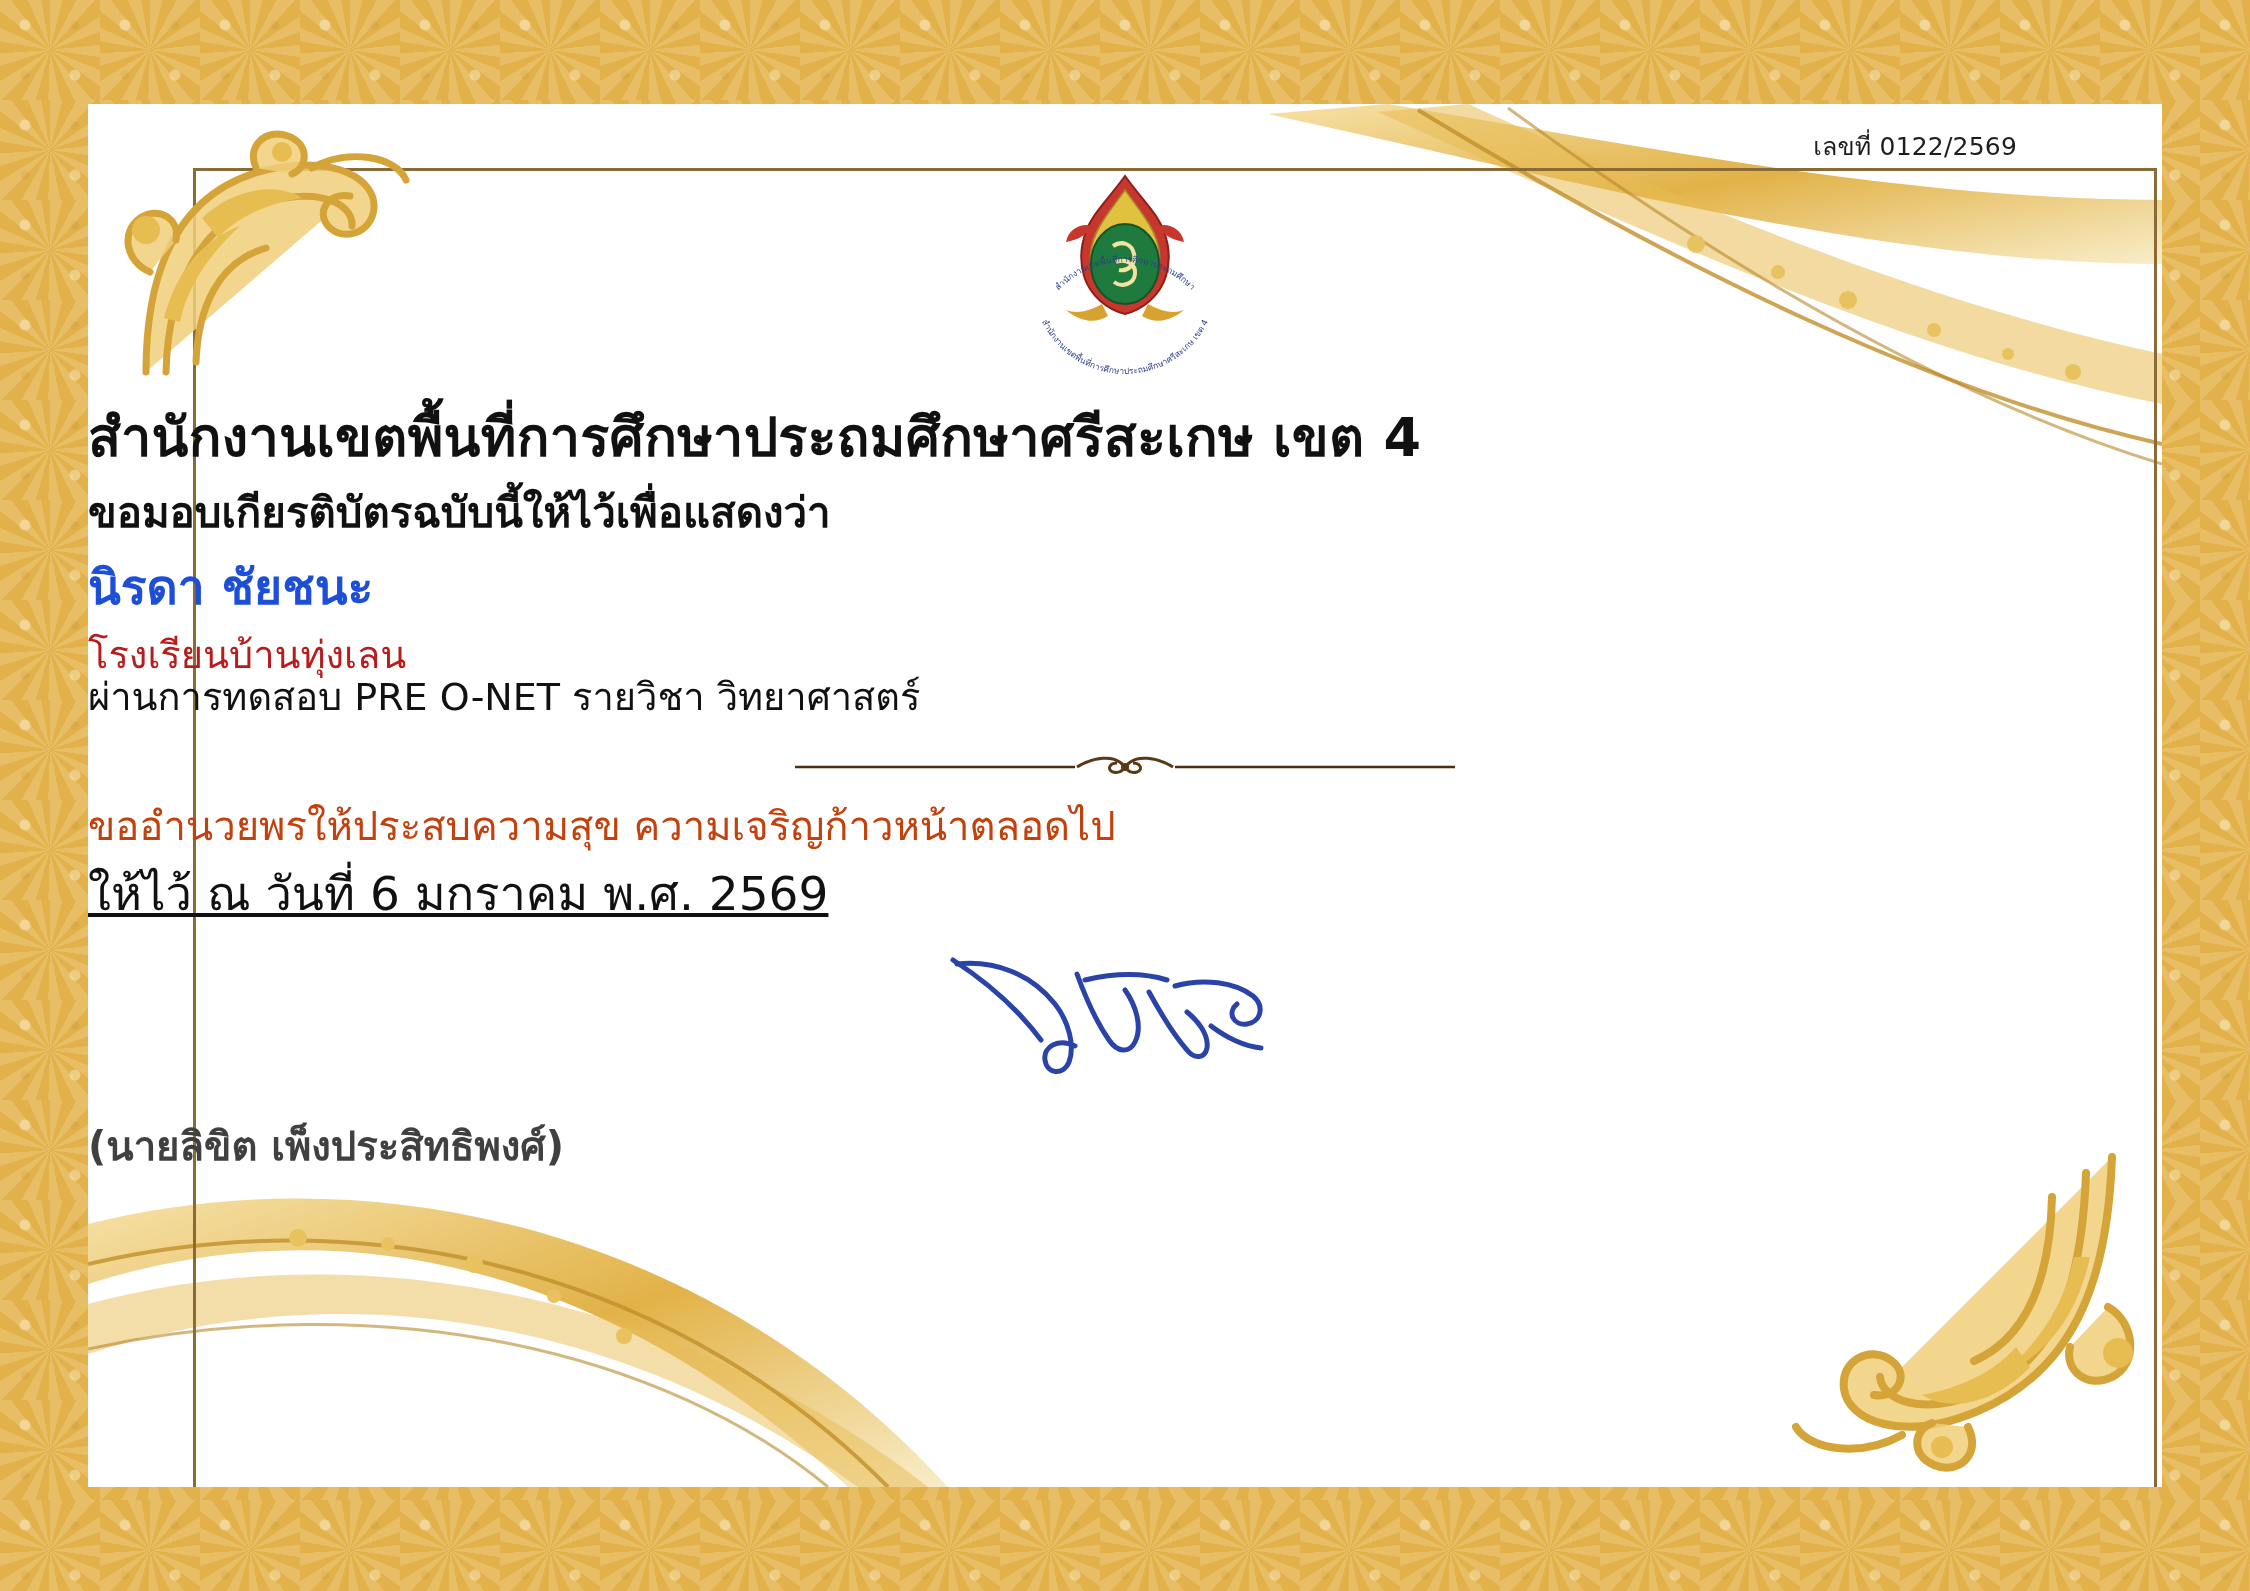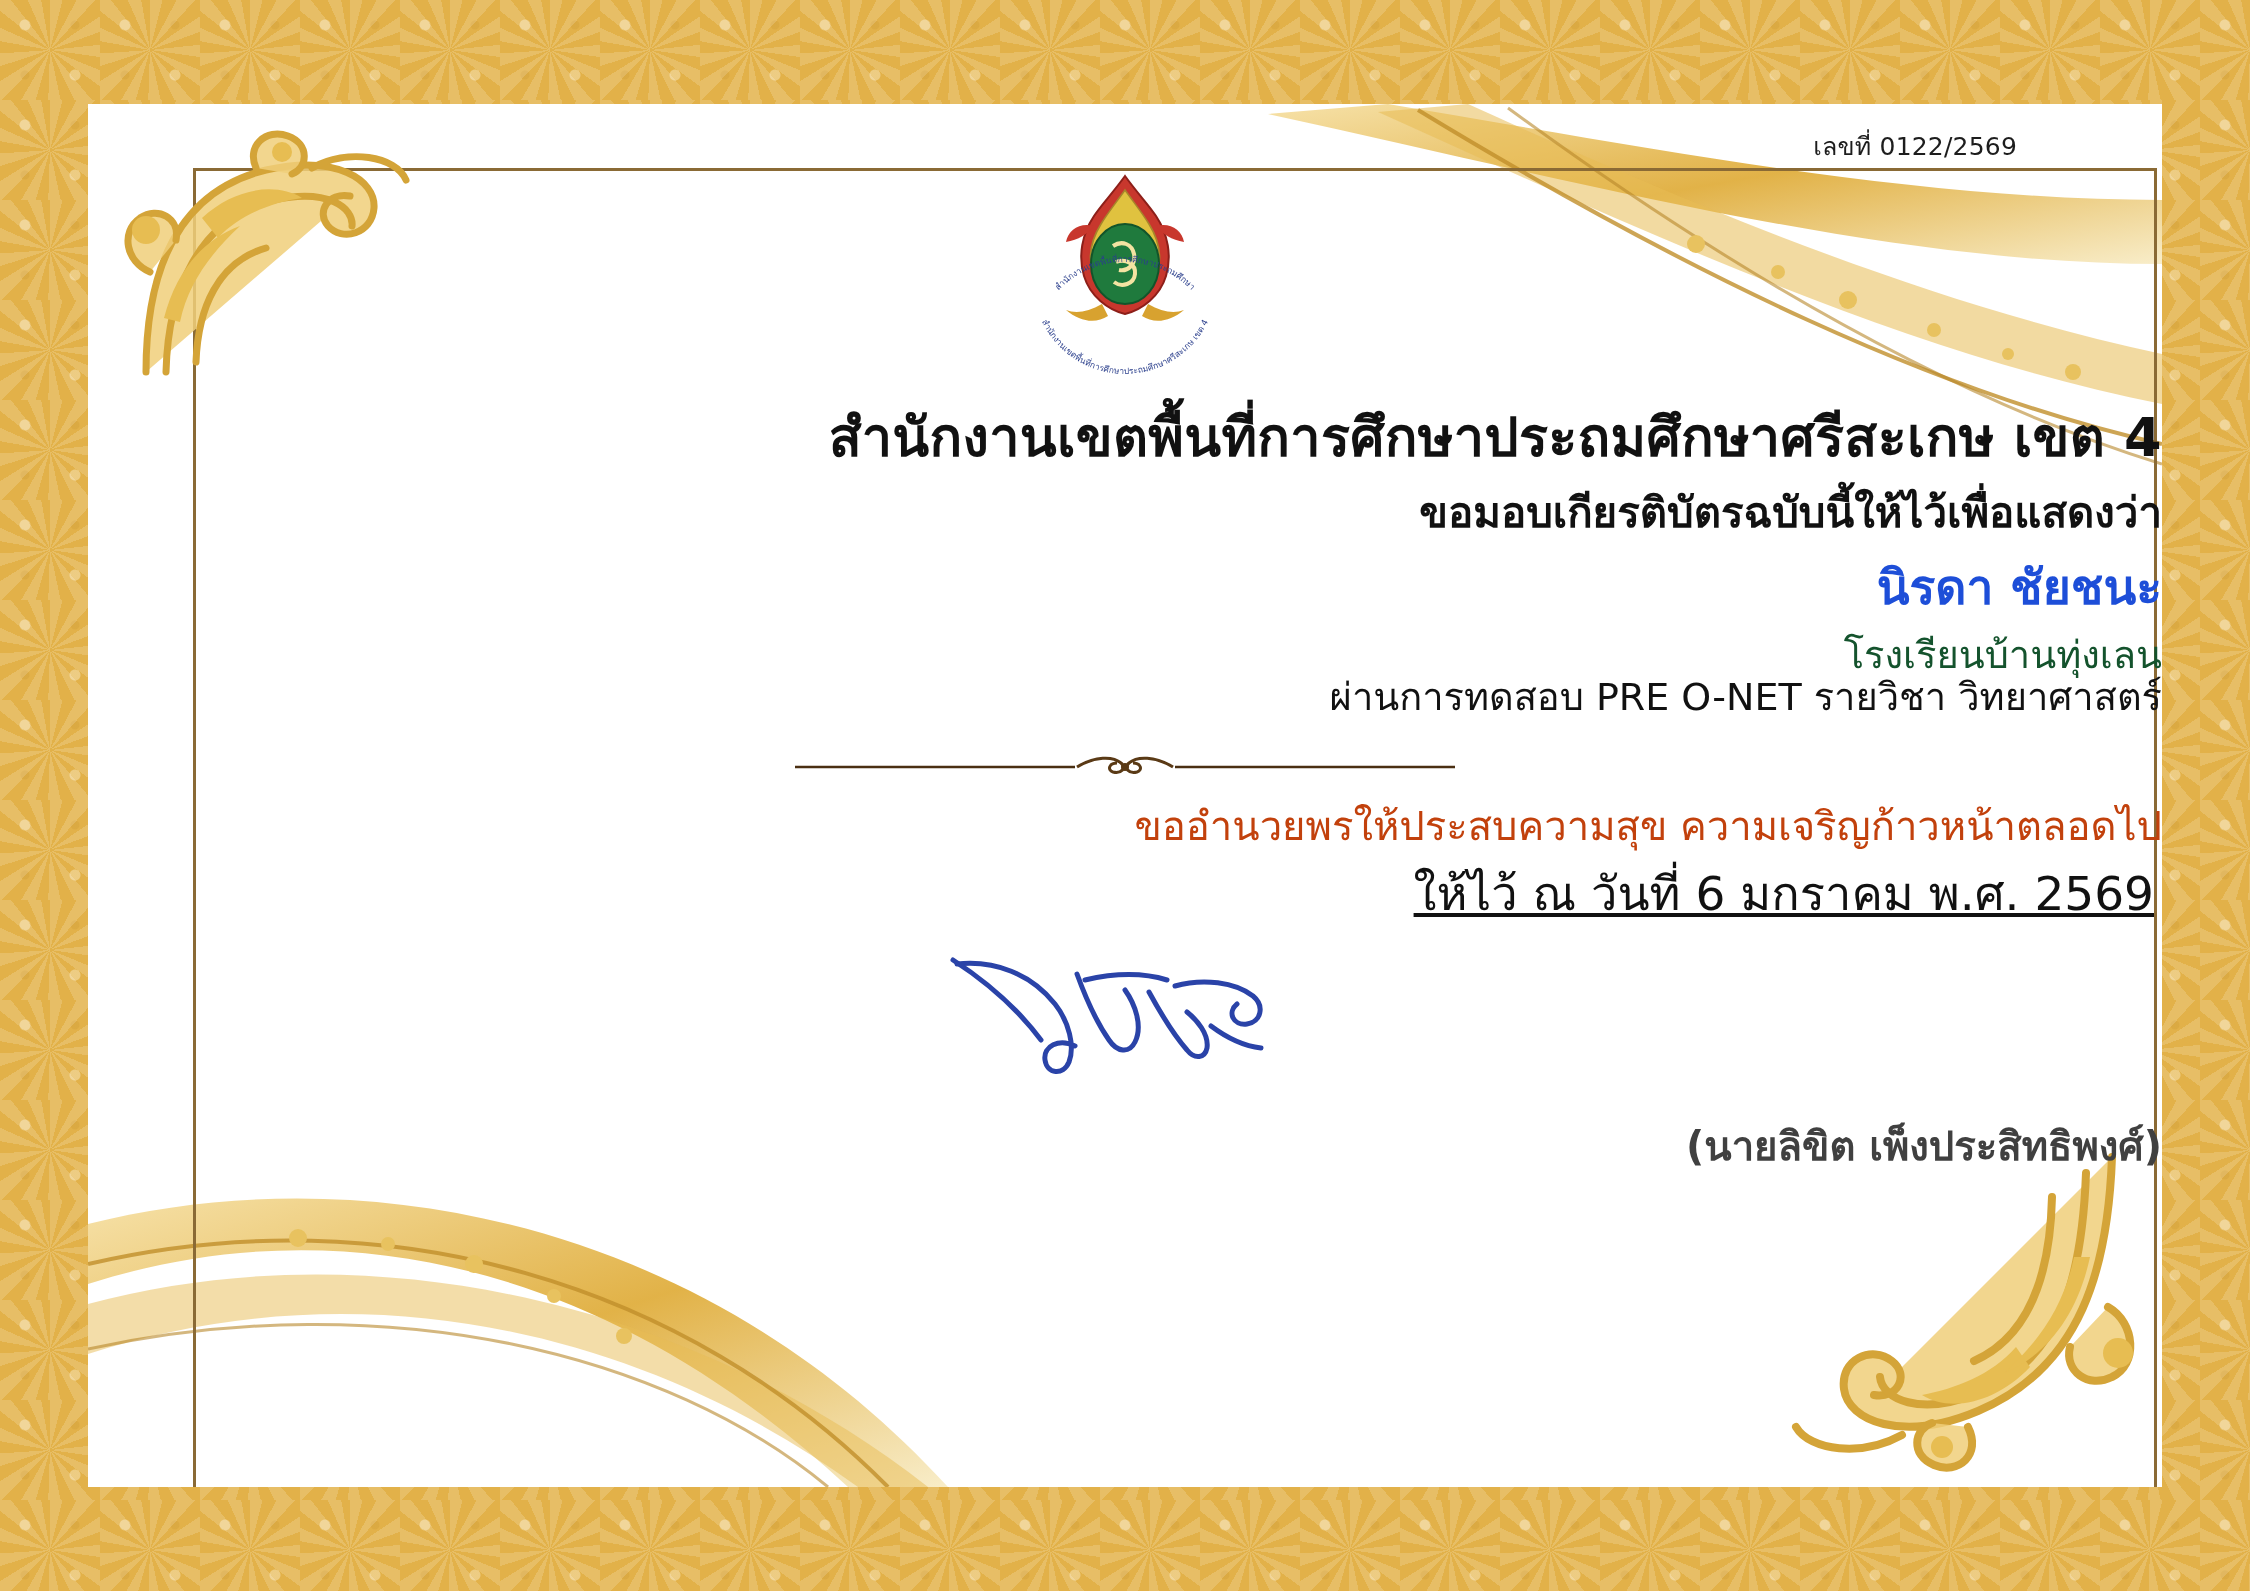--- a/index.html
+++ b/index.html
@@ -106,21 +106,21 @@
     pointer-events: none;
   }
 
   
   .content {
     position: absolute;
     left: 0;
     top: 0;
     width: 2074px;
     height: 1354px;
-    text-align: right;
+    text-align: left;
   }
 
   .doc-number {
     position: absolute;
     right: 145px;
     top: 22px;
     font-family: "DejaVu Sans", "Liberation Sans", sans-serif;
     font-size: 25px;
     color: #1d1d1d;
     letter-spacing: 0.2px;
@@ -159,24 +159,24 @@
     top: 445px;
     left: 0;
     right: 0;
     font-size: 48px;
     font-weight: bold;
     color: #1d4ed8;
   }
   .school {
     position: absolute;
     top: 520px;
-    left: 16px;
+    left: 0;
     right: 0;
     font-size: 38px;
-    color: #14532d;
+    color: #b91c1c;
   }
   .detail {
     position: absolute;
     top: 562px;
     left: 0;
     right: 0;
     font-size: 38px;
     color: #111111;
   }
 

